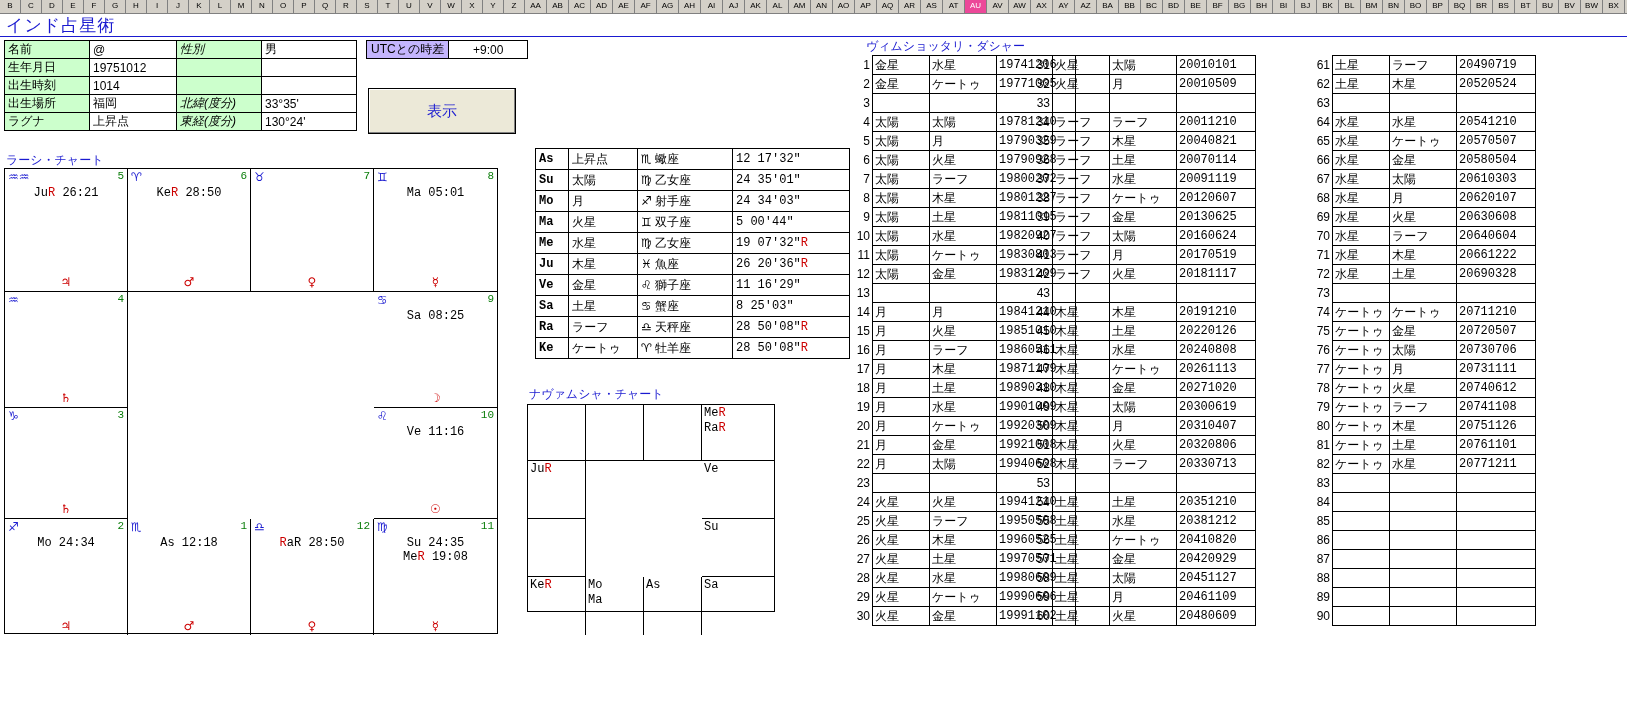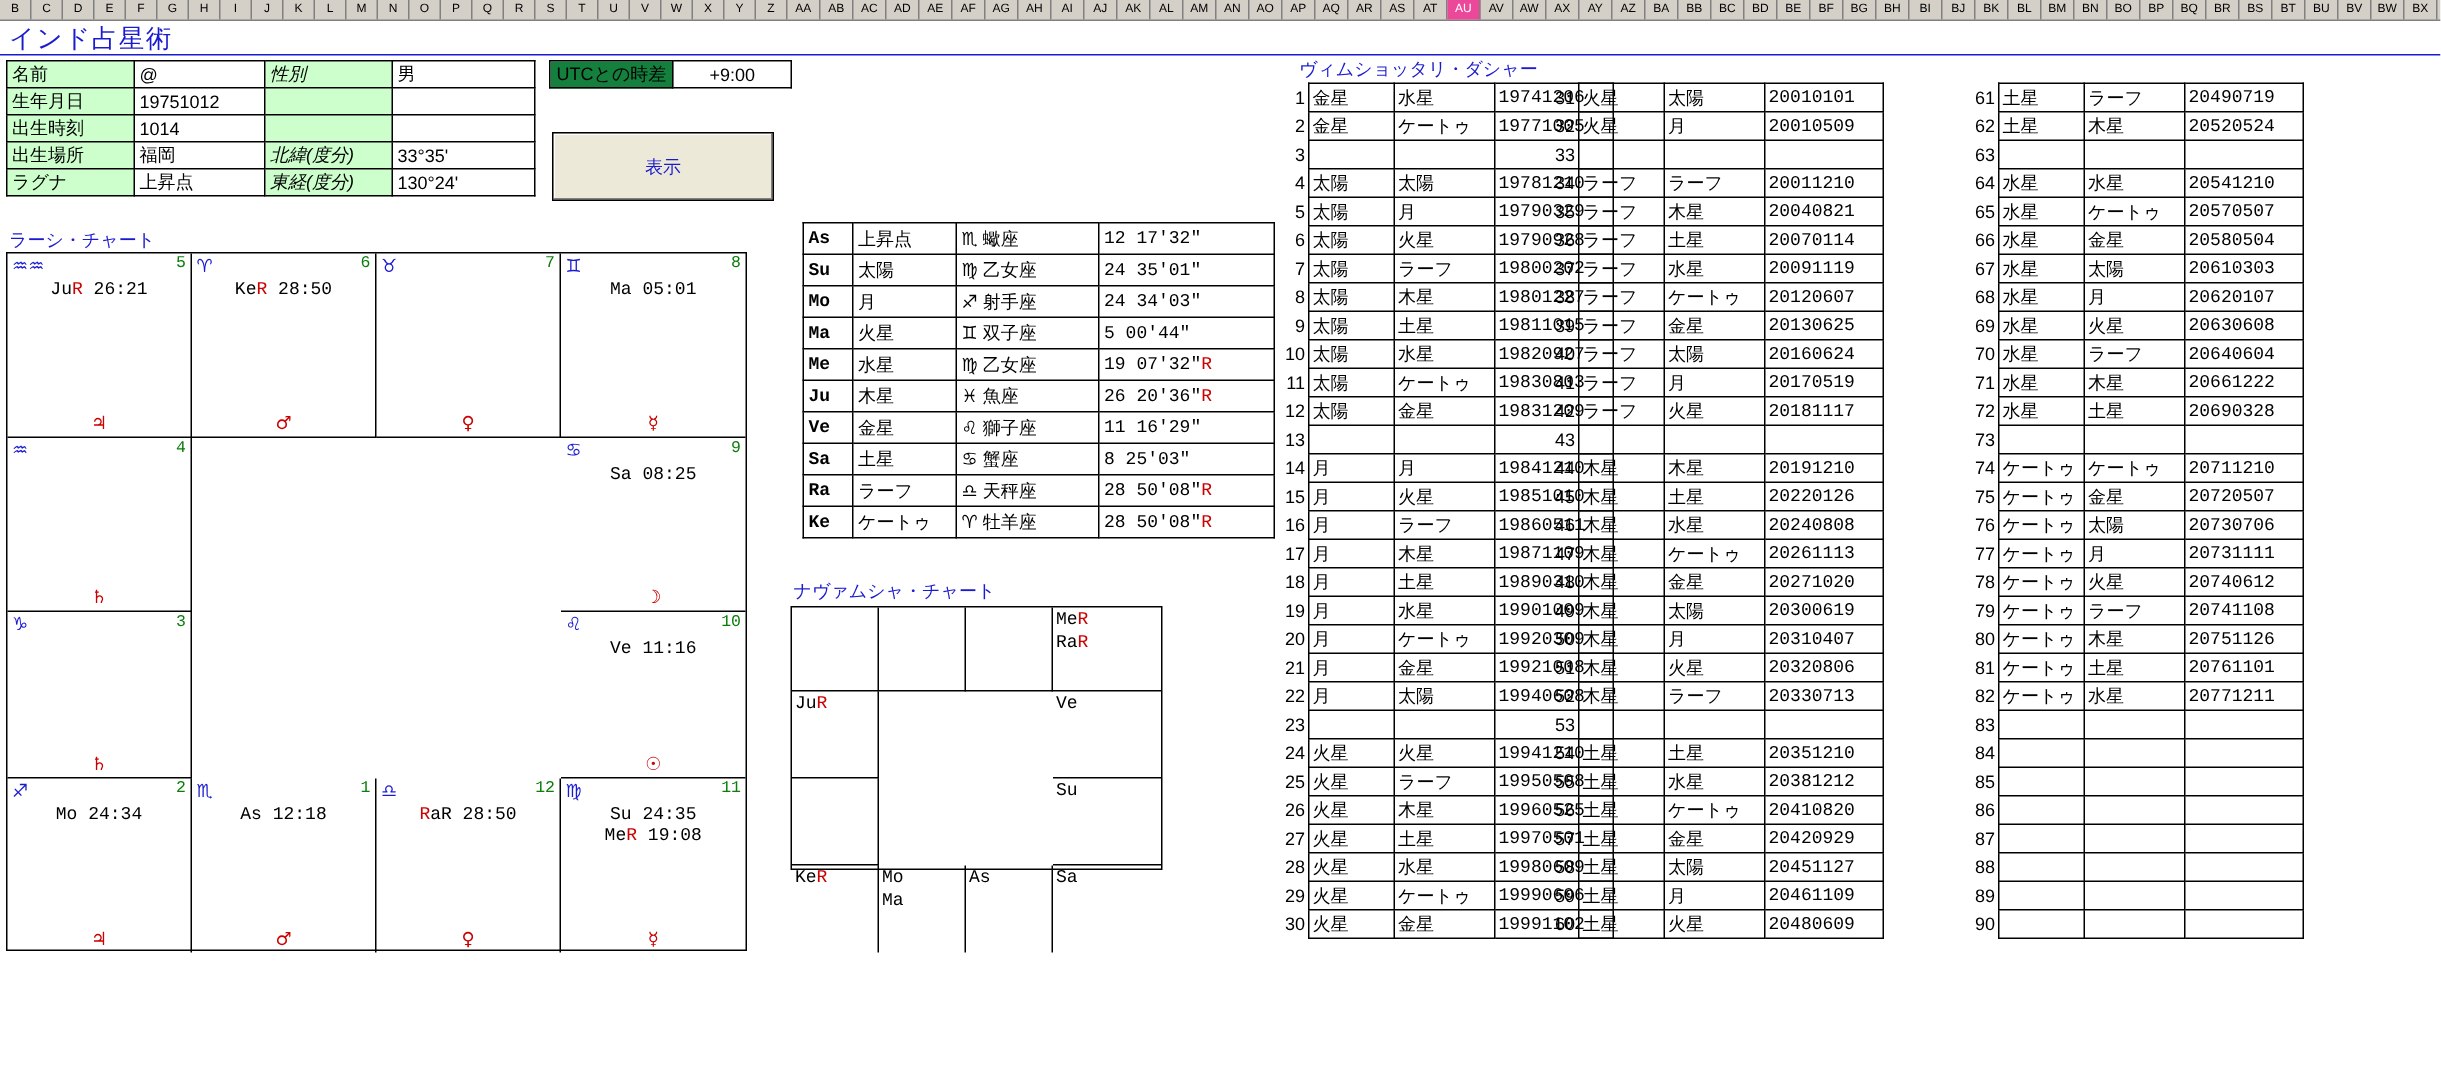--- a/index.html
+++ b/index.html
@@ -25,26 +25,26 @@
               white-space:nowrap;}
   .lbl{background:#ccffcc;width:78px;}
   .val{background:#ffffff;width:80px;}
   .lbl2{background:#ccffcc;width:78px;font-style:italic;}
   .val2{background:#ffffff;width:88px;}
 
   
   .utcwrap{position:absolute;left:366px;top:40px;}
   .utcwrap table{border-collapse:collapse;}
   .utcwrap td{border:1px solid #000;height:17px;font-size:12px;padding:0 4px;white-space:nowrap;}
-  .utclbl{background:#15803d;}
+  .utclbl{background:#c4b5fd;}
   .utcval{background:#ffffff;text-align:center;width:70px;}
 
   .showbtn{position:absolute;left:368px;top:88px;width:146px;height:44px;
            background:#ece9d8;border:1px solid #000;box-shadow:inset -1px -1px 0 #808080, inset 1px 1px 0 #ffffff;
-           color:#1a1ad0;font-size:12px;display:flex;align-items:center;justify-content:center;}
+           color:#1a1ad0;font-size:15px;display:flex;align-items:center;justify-content:center;}
 
   
   .shead{position:absolute;color:#1a1ad0;font-size:12px;}
 
   
   .chart{position:absolute;border:1px solid #000;box-sizing:border-box;}
   .cell{position:absolute;box-sizing:border-box;border-right:1px solid #000;border-bottom:1px solid #000;}
   .cell .num{position:absolute;right:3px;top:1px;color:#0a7d0a;font-size:11px;font-family:"Liberation Mono",monospace;}
   .cell .sign{position:absolute;left:3px;top:1px;color:#1a1ad0;font-size:12px;}
   .cell .body{position:absolute;left:0;top:17px;width:100%;text-align:center;
@@ -57,21 +57,21 @@
   .ptab th{background:#ccffcc;border:1px solid #000;font-size:12px;font-weight:normal;height:16px;padding:0 3px;text-align:left;}
   .ptab td{border:1px solid #000;font-size:12px;height:20px;padding:0 3px;white-space:nowrap;}
   .ptab td.abbr{font-family:"Liberation Mono",monospace;font-weight:bold;width:26px;}
   .ptab td.nm{width:62px;}
   .ptab td.sg{width:88px;}
   .ptab td.dg{width:110px;font-family:"Liberation Mono",monospace;}
   .glyph{font-family:"DejaVu Sans",sans-serif;}
   .retro{color:#cc0000;}
 
   
-  .nchart{position:absolute;left:527px;top:404px;width:248px;height:176px;border:1px solid #000;box-sizing:border-box;}
+  .nchart{position:absolute;left:527px;top:404px;width:248px;height:208px;border:1px solid #000;box-sizing:border-box;}
   .ncell{position:absolute;box-sizing:border-box;border-right:1px solid #000;border-bottom:1px solid #000;
          font-family:"Liberation Mono",monospace;font-size:12px;padding:1px 2px;line-height:15px;}
 
   
   .dcol{position:absolute;top:55px;}
   .dtab{border-collapse:collapse;}
   .dtab td{border:1px solid #000;height:18px;font-size:12px;padding:0 2px;white-space:nowrap;overflow:hidden;}
   .dn{width:22px;text-align:right;border:none !important;padding-right:3px;}
   .d1{width:52px;}
   .d2{width:62px;}

